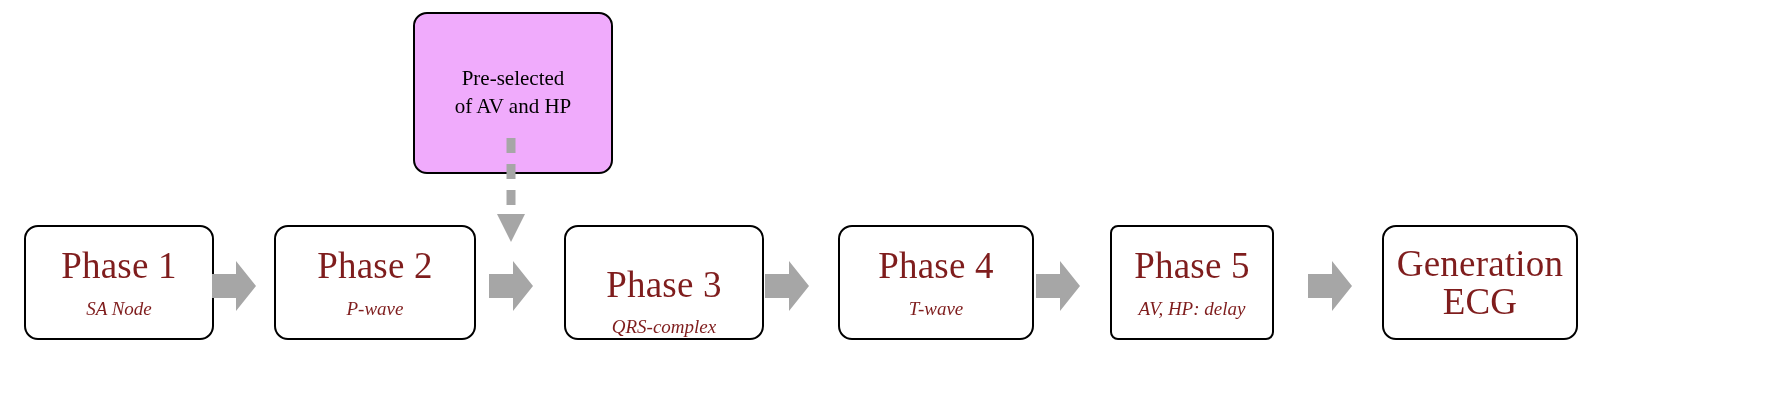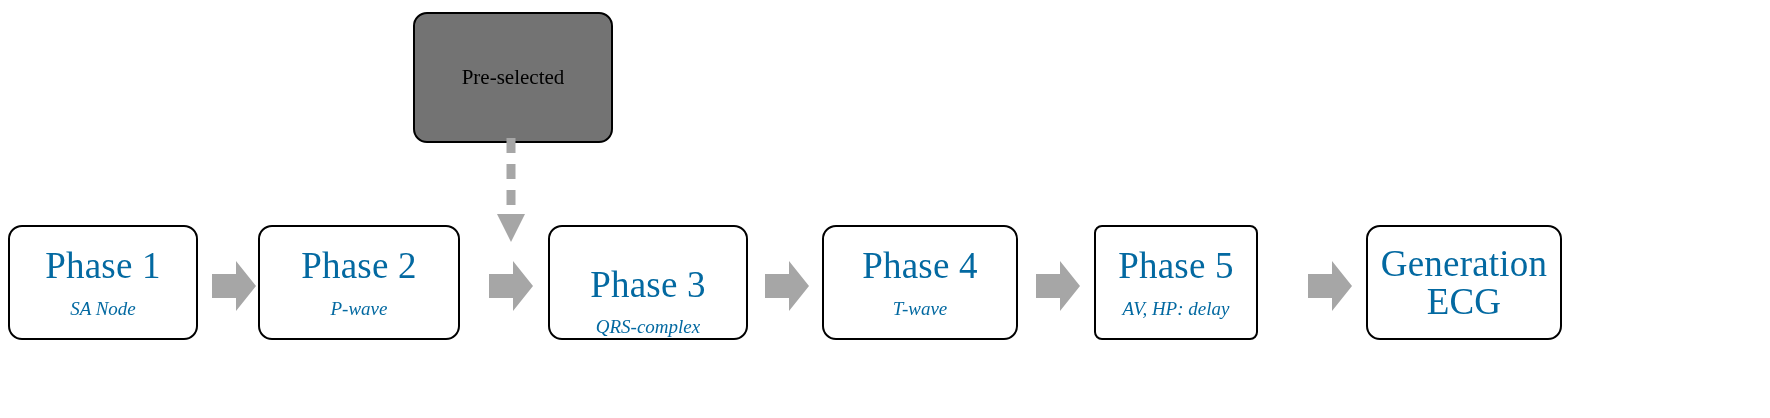--- a/index.html
+++ b/index.html
@@ -27,22 +27,23 @@
     position: absolute;
     box-sizing: border-box;
     background: #ffffff;
     border: 2.5px solid #000000;
     border-radius: 14px;
     display: flex;
     flex-direction: column;
     align-items: center;
     justify-content: center;
     text-align: center;
-    color: #0369a1;
+    color: #7f1d1d;
     line-height: 1.08;
+    margin-left: 16px;
   }
 
   .node .title {
     font-size: 37px;
     letter-spacing: 0.2px;
     white-space: nowrap;
   }
   .node .title.two-line {
     white-space: normal;
     line-height: 1.02;
@@ -52,23 +53,23 @@
     margin-top: 13px;
     white-space: nowrap;
     font-style: italic;
   }
 
   .param-box {
     position: absolute;
     left: 413px;
     top: 12px;
     width: 200px;
-    height: 131px;
+    height: 162px;
     box-sizing: border-box;
-    background: #737373;
+    background: #f0abfc;
     border: 2.5px solid #000000;
     border-radius: 14px;
     display: flex;
     align-items: center;
     justify-content: center;
     text-align: center;
     font-size: 21px;
     line-height: 1.32;
     color: #000000;
     padding: 4px 8px;
@@ -94,20 +95,21 @@
   .dashed-conn svg { display: block; width: 100%; height: 100%; }
 </style>
 </head>
 <body>
 
 <div id="canvas">
 
   <div class="param-box">
     <div>
       <div>Pre-selected</div>
+      <div>of AV and HP</div>
     </div>
   </div>
 
   <div class="dashed-conn">
     <svg viewBox="0 0 32 105" xmlns="http://www.w3.org/2000/svg">
       <line x1="16" y1="0" x2="16" y2="78" stroke="#a6a6a6" stroke-width="9" stroke-dasharray="15 11"></line>
       <polygon points="16,104 2,76 30,76" fill="#a6a6a6"></polygon>
     </svg>
   </div>
 

